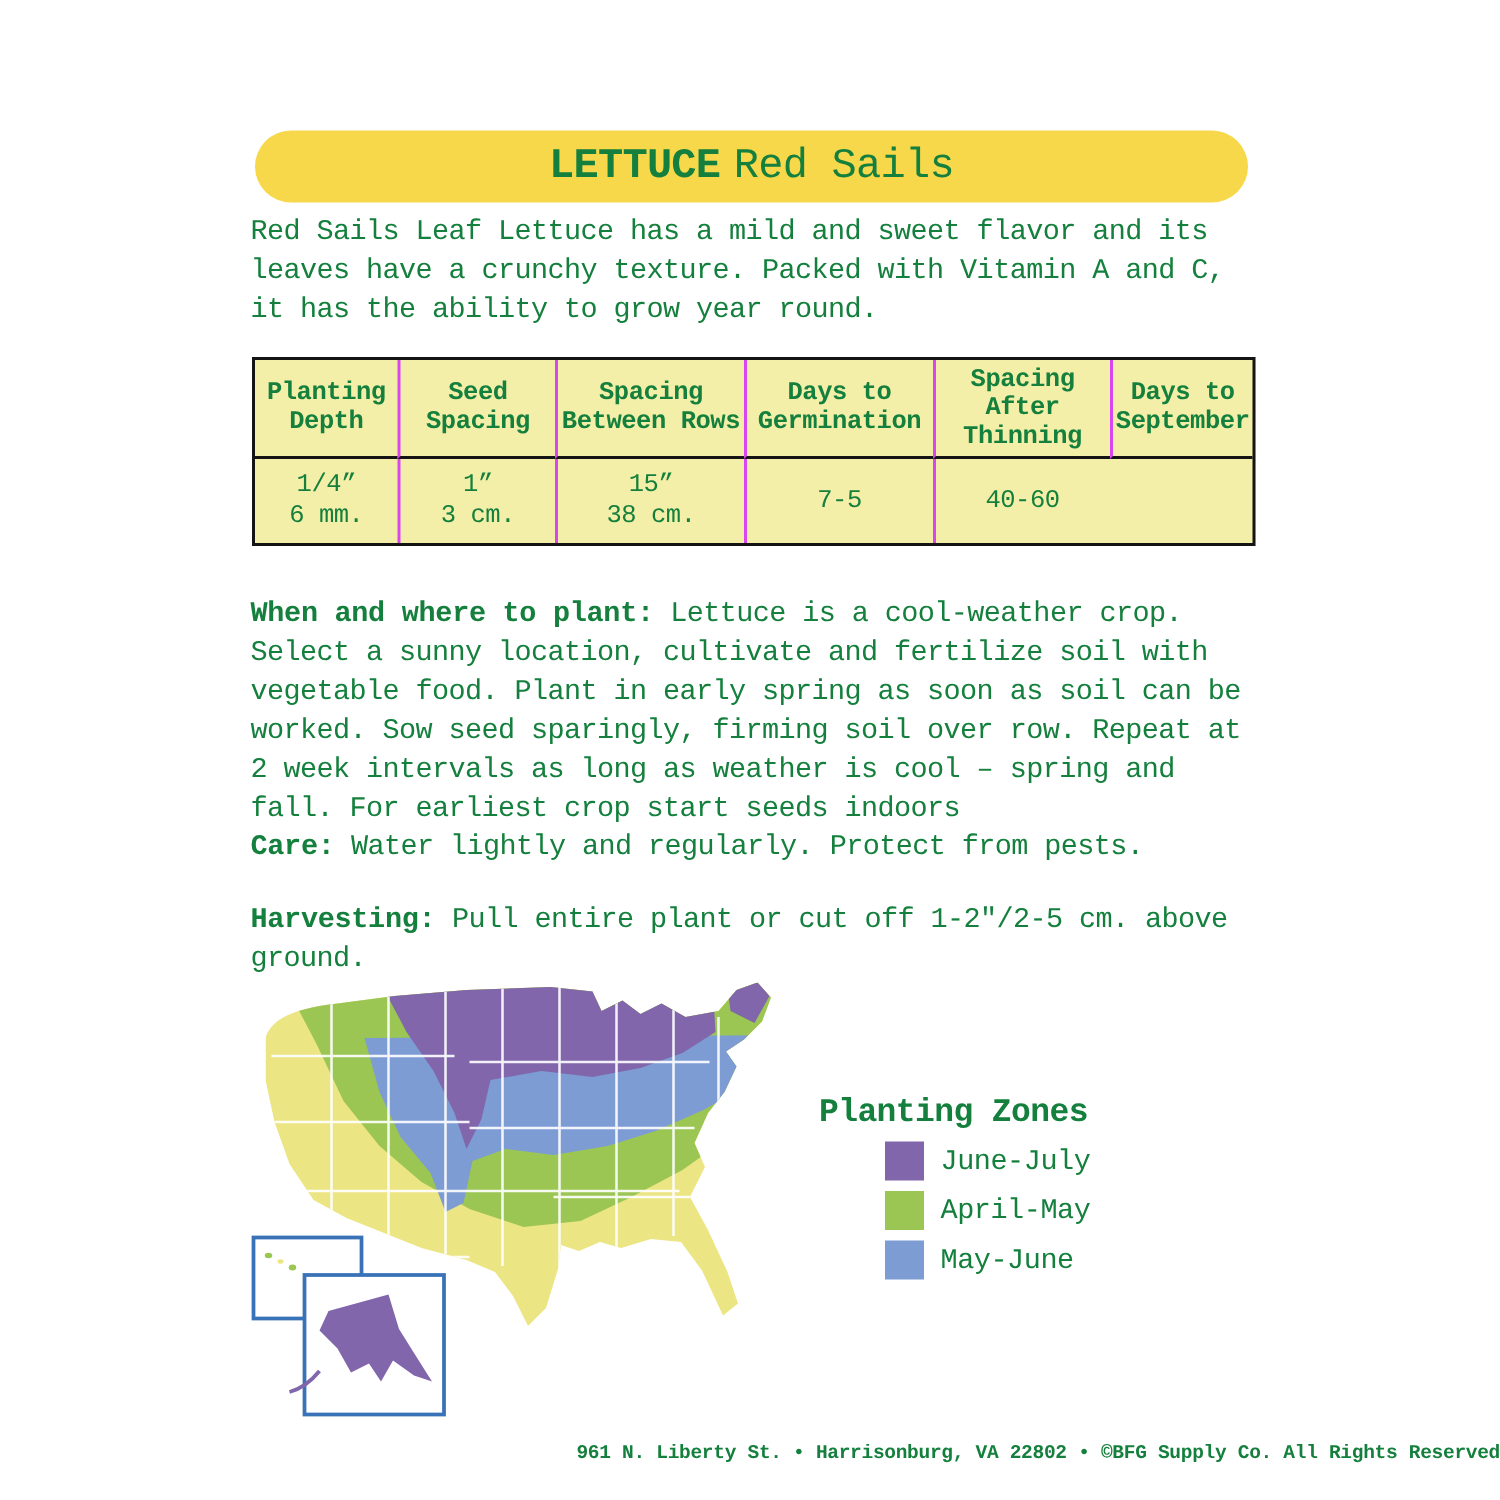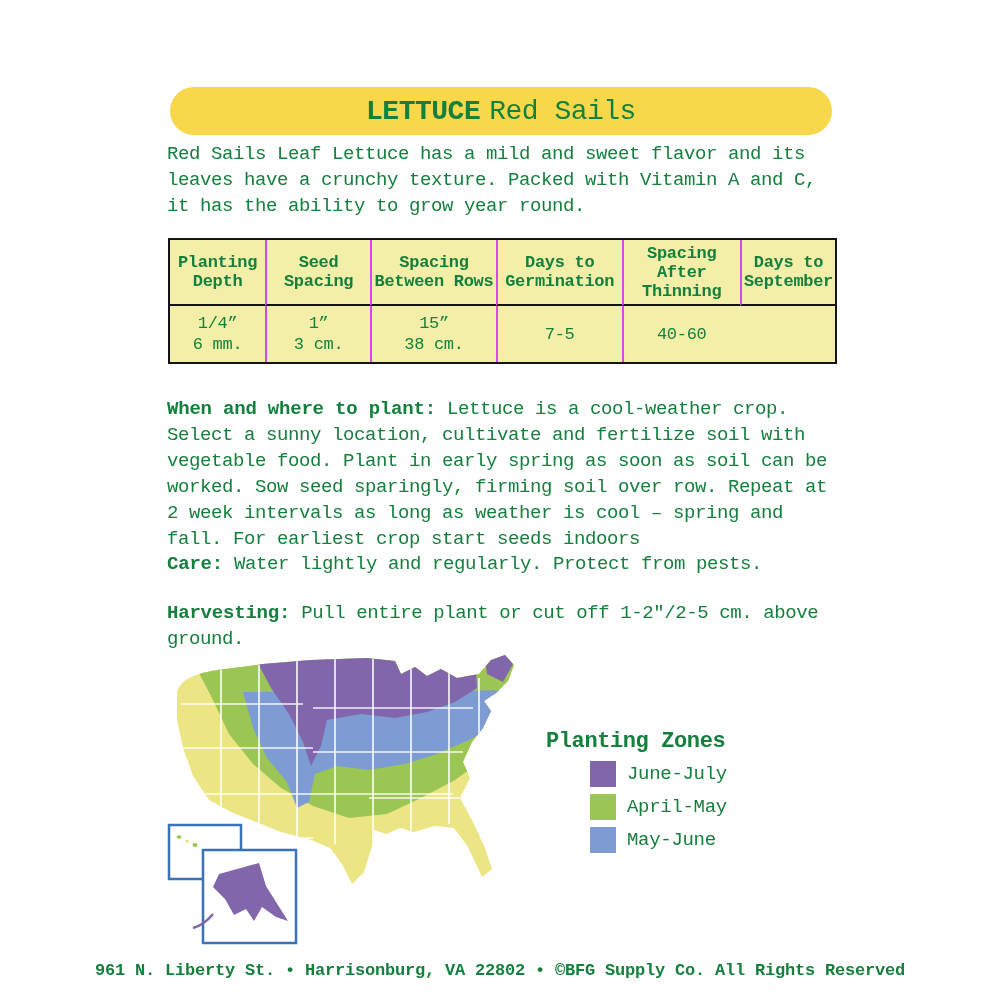--- a/index.html
+++ b/index.html
@@ -21,21 +21,21 @@
   .ptable .cell.c0{border-left:none;}
   .ptable .hcell{height:60px;font-weight:bold;font-size:17px;line-height:19px;letter-spacing:-0.3px;
                  border-bottom:2px solid #141414;}
   .ptable .vcell{height:52px;font-size:17px;line-height:21px;letter-spacing:-0.3px;}
   .map-wrap{position:absolute;left:163px;top:648px;width:380px;height:302px;}
   .legend-title{position:absolute;left:546px;top:729px;font-size:22px;font-weight:bold;letter-spacing:-0.4px;}
   .legend{position:absolute;left:546px;top:761px;display:flex;flex-direction:column;gap:7px;}
   .legend .lrow{display:flex;align-items:center;gap:11px;height:26px;margin-left:44px;}
   .legend .swatch{width:26px;height:26px;flex:0 0 26px;}
   .legend .llabel{font-size:19px;letter-spacing:-0.3px;}
-  .footer{position:absolute;left:0;top:961px;width:1000px;text-align:center;font-size:17px;
+  .footer{position:absolute;left:0;top:961px;width:1000px;text-align:right;font-size:13px;
           font-weight:bold;letter-spacing:-0.2px;}
 </style>
 </head>
 <body>
 
 <div class="sheet">
 
   <div class="title-bar" style="background-color: rgb(248, 216, 75);">
     <span class="tb">LETTUCE</span>
     <span class="tr">Red Sails</span>

